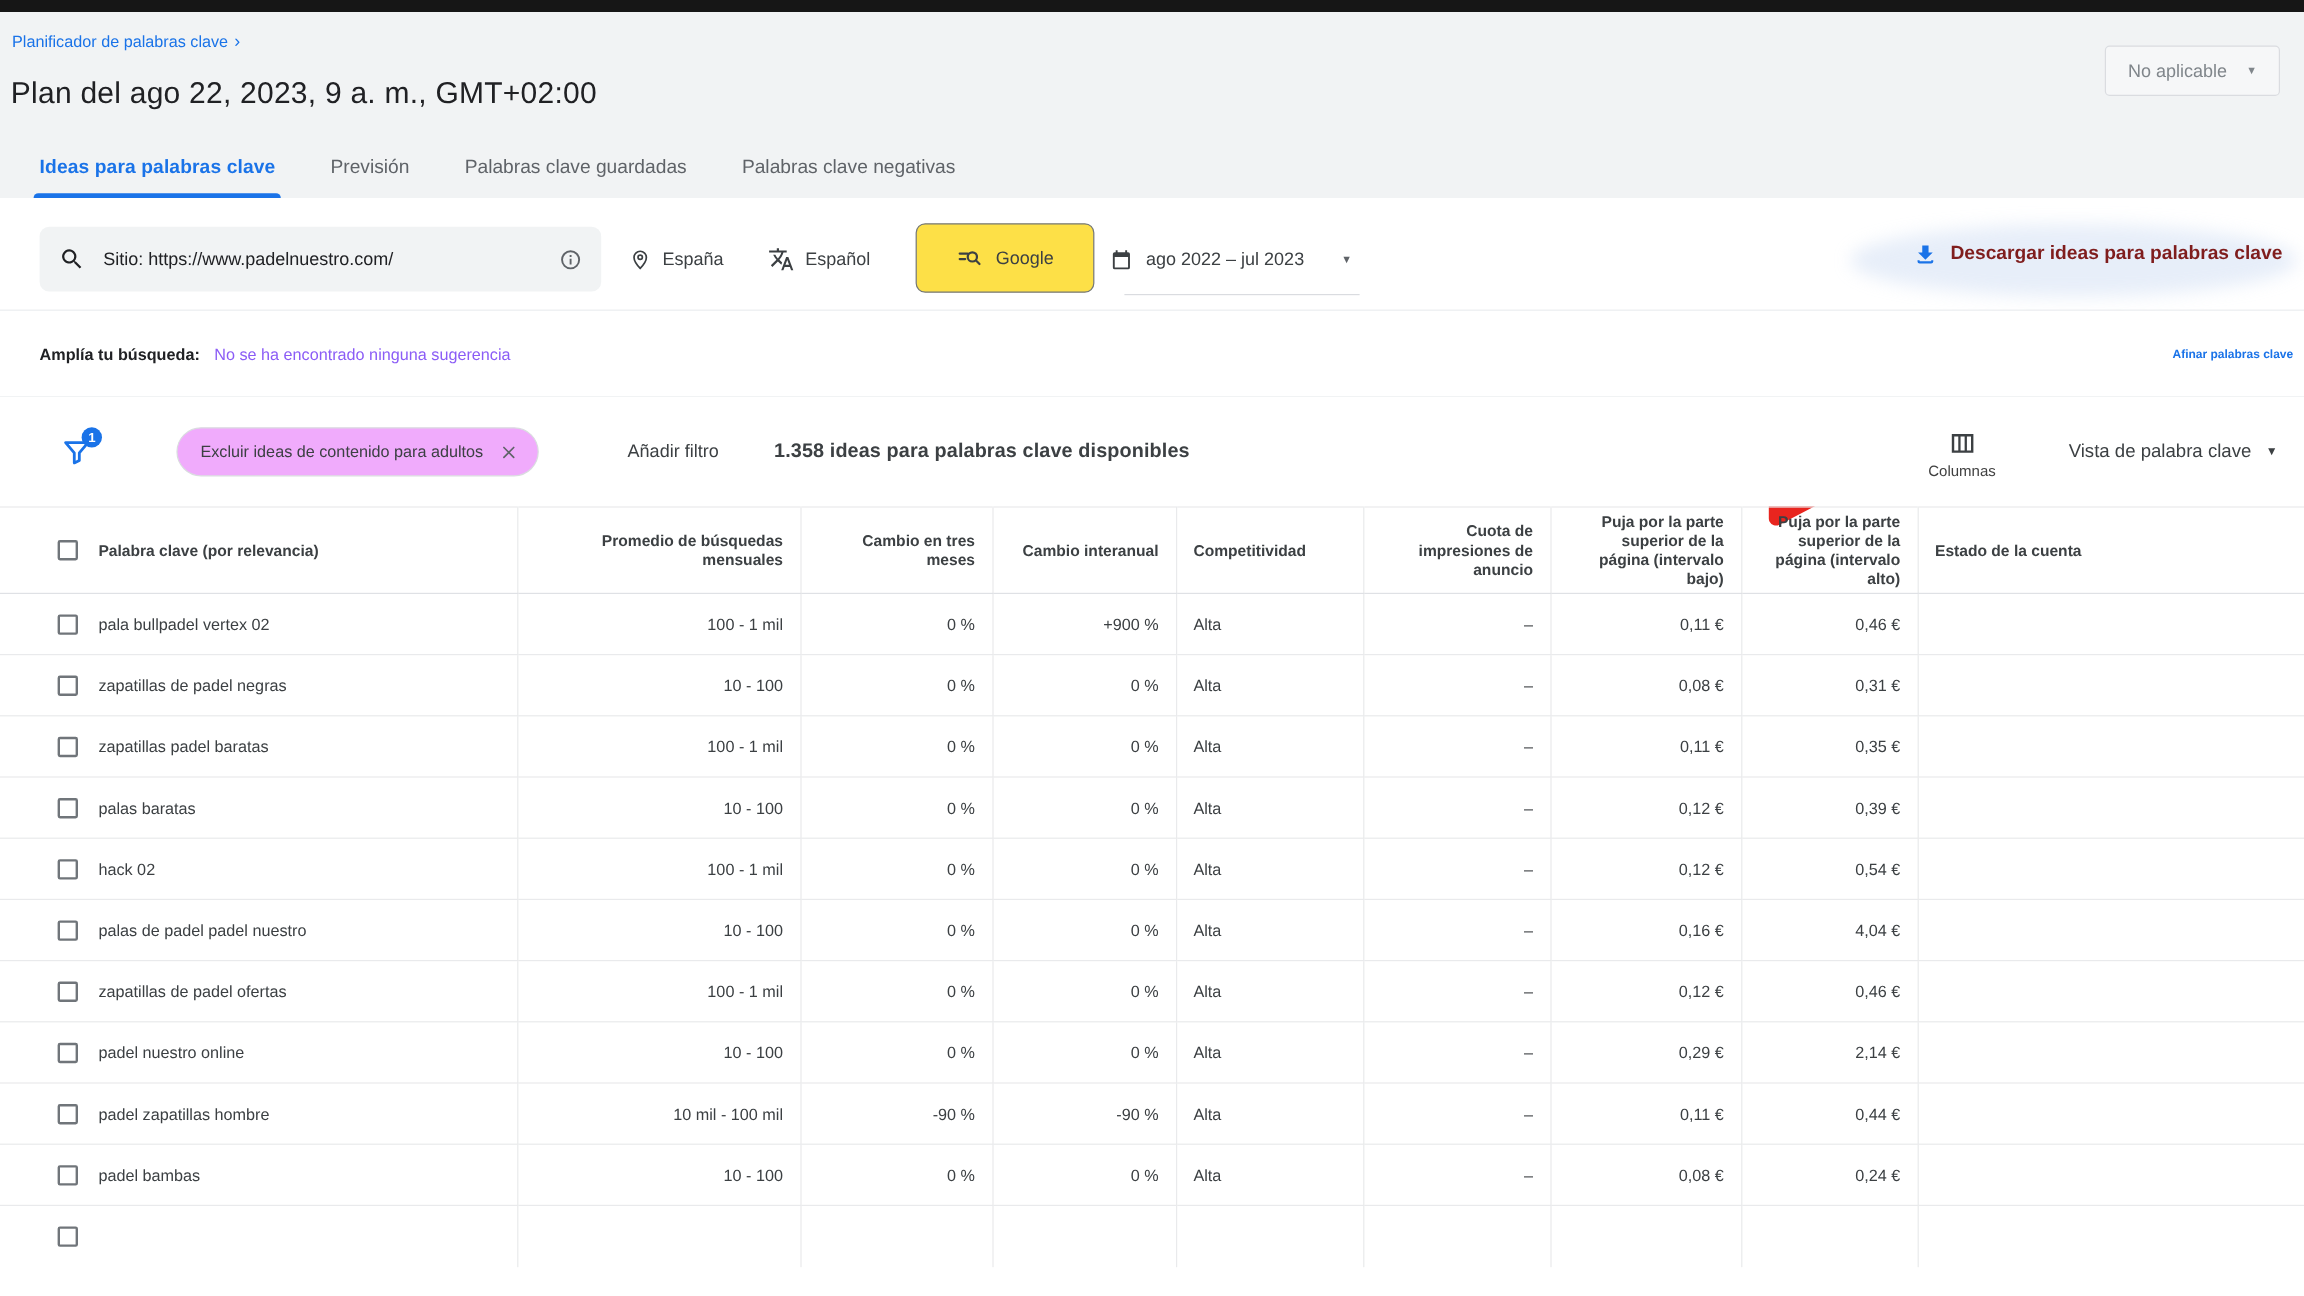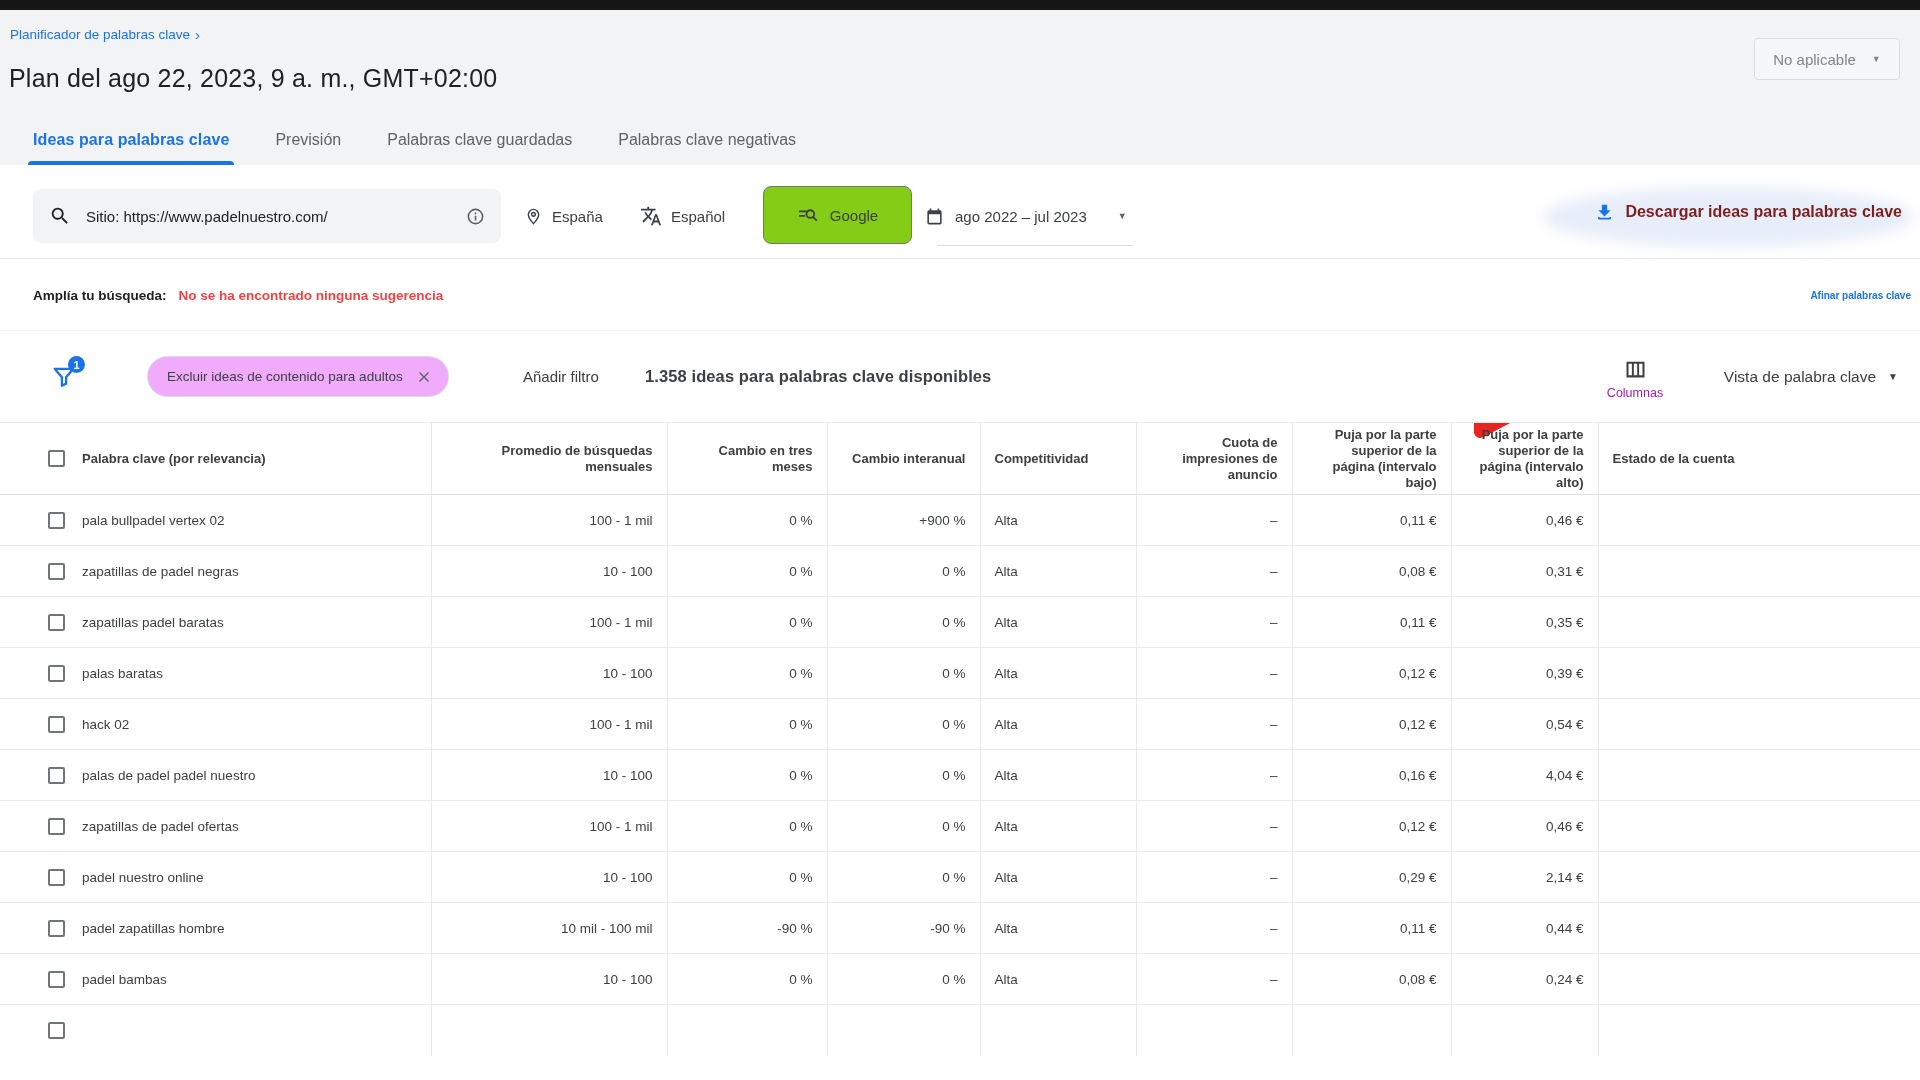--- a/index.html
+++ b/index.html
@@ -27,48 +27,48 @@
   
   .toolbar { position:absolute; top:165px; left:0; width:100%; height:94px; background:#fff; border-bottom:1px solid #e8eaed; }
   .search-pill { position:absolute; left:33px; top:24px; width:468px; height:54px; background:#f1f3f4; border-radius:8px; display:flex; align-items:center; padding:0 16px; cursor:pointer; }
   .search-pill .mag { width:22px; height:22px; margin-right:15px; flex:none; }
   .search-pill .val { flex:1; font-size:15px; color:#202124; white-space:nowrap; overflow:hidden; }
   .icon-18 { width:19px; height:19px; flex:none; }
   .icon-22 { width:22px; height:22px; flex:none; }
   .tb-item { position:absolute; top:24px; height:54px; display:flex; align-items:center; gap:9px; font-size:15px; color:#3c4043; cursor:pointer; }
   .geo { left:524px; }
   .lang { left:640px; }
-  .network-btn { position:absolute; left:763px; top:21px; width:149px; height:58px; border:1px solid #747775; border-radius:8px; background:#84cc16; display:flex; align-items:center; justify-content:center; gap:11px; font-size:15px; color:#3c4043; cursor:pointer; }
+  .network-btn { position:absolute; left:763px; top:21px; width:149px; height:58px; border:1px solid #747775; border-radius:8px; background:#fde047; display:flex; align-items:center; justify-content:center; gap:11px; font-size:15px; color:#3c4043; cursor:pointer; }
   .date-range { left:925px; gap:11px; }
   .date-range .caret { margin-left:20px; color:#5f6368; }
   .date-underline { position:absolute; left:937px; top:80px; width:196px; height:1px; background:#dadce0; }
   .dl-halo { position:absolute; right:6px; top:22px; width:372px; height:60px; background:rgba(174,199,235,0.30); border-radius:50%; filter:blur(7px); }
   .download-link { position:absolute; right:18px; top:0; height:94px; display:flex; align-items:center; gap:10px; color:#7f1d1d; font-size:16px; font-weight:bold; cursor:pointer; }
   .download-link svg { width:21px; height:21px; }
   .red-arrow { position:absolute; left:1320px; top:165px; width:260px; height:120px; pointer-events:none; }
 
   
   .suggest-row { position:absolute; top:259px; left:0; width:100%; height:72px; background:#fff; border-bottom:1px solid #f1f3f4; }
   .suggest-inner { position:absolute; left:33px; top:0; height:72px; display:flex; align-items:center; gap:12px; }
   .suggest-label { font-size:13.5px; font-weight:bold; color:#202124; }
-  .suggest-value { font-size:13.5px; color:#ef4444;font-weight:bold; }
+  .suggest-value { font-size:13.5px; color:#8b5cf6; }
   .refine-link { position:absolute; right:9px; top:0; height:72px; display:flex; align-items:center; font-size:10px; font-weight:bold; color:#1a73e8; cursor:pointer; }
 
   
   .filter-row { position:absolute; top:331px; left:0; width:100%; height:91px; background:#fff; }
   .funnel-wrap { position:absolute; left:50px; top:27px; width:32px; height:34px; cursor:pointer; }
   .funnel-wrap svg { width:28px; height:28px; margin-top:5px; }
   .funnel-badge { position:absolute; top:-2px; right:-3px; width:17px; height:17px; background:#1a73e8; color:#fff; border-radius:50%; font-size:11px; display:flex; align-items:center; justify-content:center; font-weight:bold; }
   .chip { position:absolute; left:147px; top:25px; height:41px; border:1px solid #dadce0; border-radius:21px; background:#f0abfc; display:flex; align-items:center; gap:14px; padding:0 17px 0 19px; font-size:13.5px; color:#3c4043; cursor:pointer; }
   .chip .x { width:14px; height:14px; }
   .add-filter { position:absolute; left:523px; top:0; height:91px; display:flex; align-items:center; font-size:15px; color:#3c4043; cursor:pointer; }
   .results-count { position:absolute; left:645px; top:0; height:91px; display:flex; align-items:center; font-size:16.5px; font-weight:bold; color:#3c4043; letter-spacing:.1px; }
   .columns-btn { position:absolute; left:1595px; top:14px; width:80px; height:66px; display:flex; flex-direction:column; align-items:center; justify-content:center; gap:3px; cursor:pointer; }
   .columns-btn svg { width:27px; height:27px; }
-  .columns-label { font-size:12.5px; color:#a21caf; }
+  .columns-label { font-size:12.5px; color:#404040; }
   .view-selector { position:absolute; right:22px; top:0; height:91px; display:flex; align-items:center; gap:12px; font-size:15.5px; color:#3c4043; cursor:pointer; }
   .view-selector .caret { color:#3c4043; font-size:10px; }
 
   
   .tablewrap { position:absolute; top:422px; left:0; width:1920px; }
   table { width:1920px; border-collapse:collapse; table-layout:fixed; border-top:1px solid #e9eaec; }
   th, td { border-right:1px solid #e9eaec; padding:0 14px; font-size:13.5px; color:#3c4043; overflow:hidden; }
   th:last-child, td:last-child { border-right:none; }
   thead th { height:72px; font-size:13px; font-weight:bold; color:#3c4043; vertical-align:middle; line-height:16px; border-bottom:1px solid #dfe1e5; cursor:pointer; }
   tbody td { height:51px; border-bottom:1px solid #e9eaec; }

